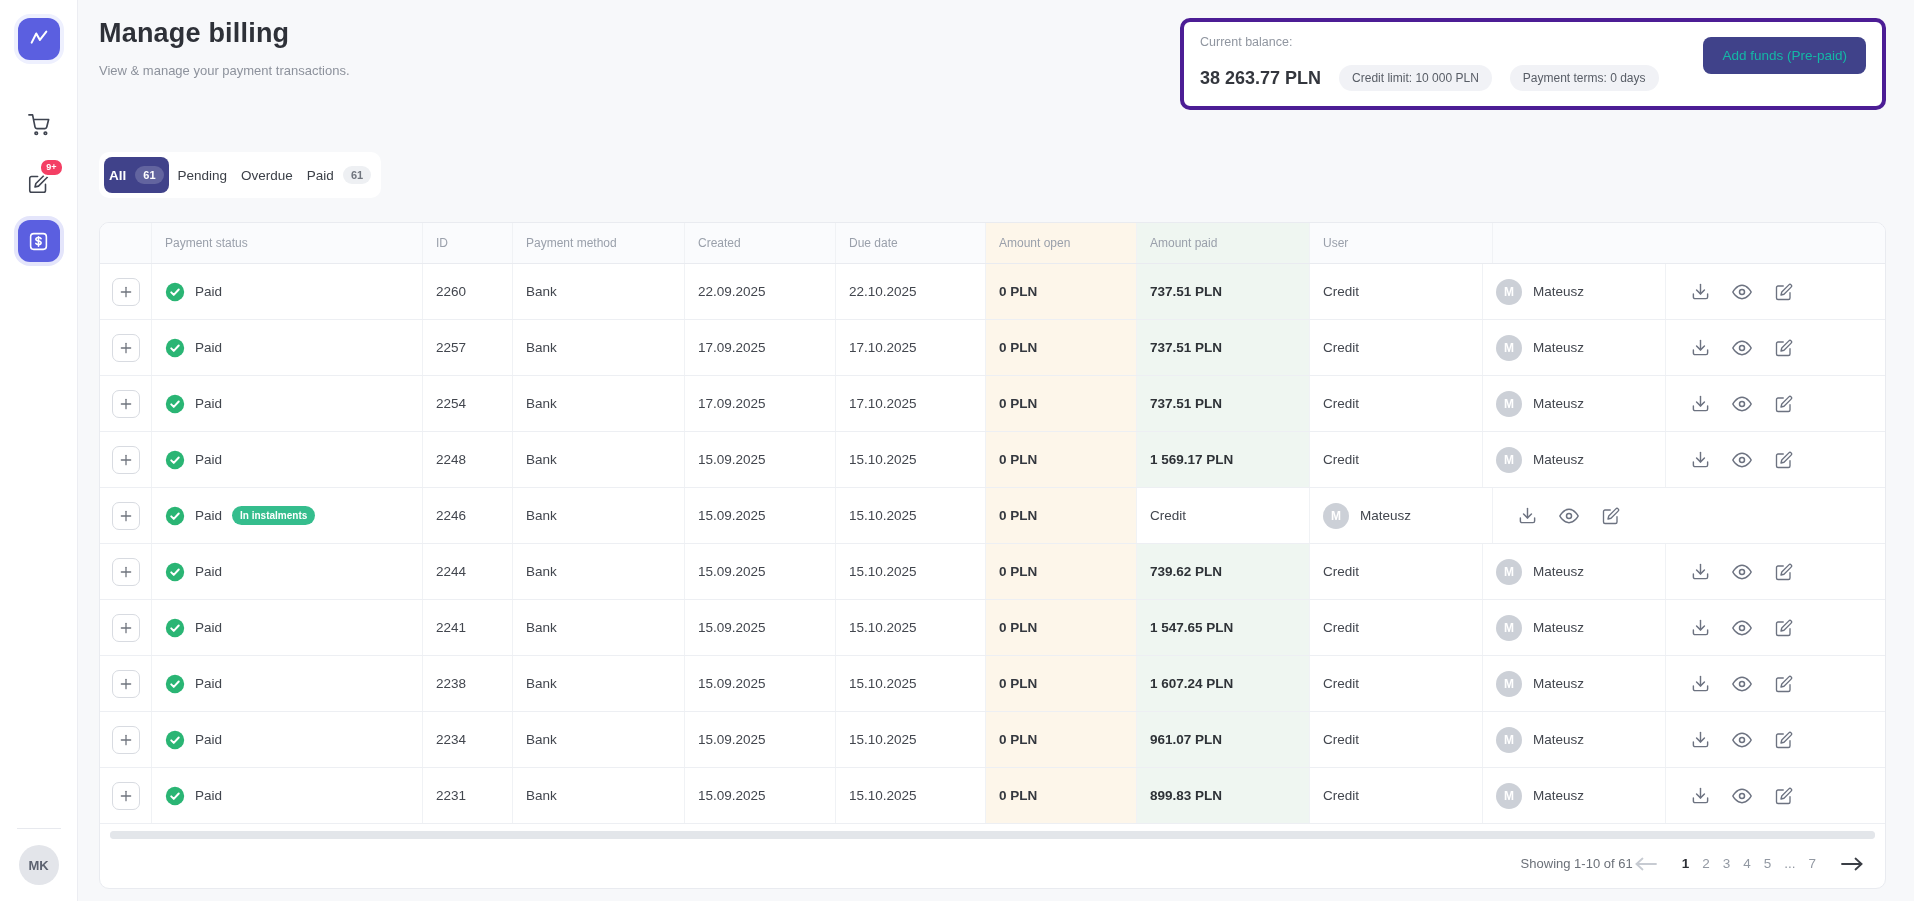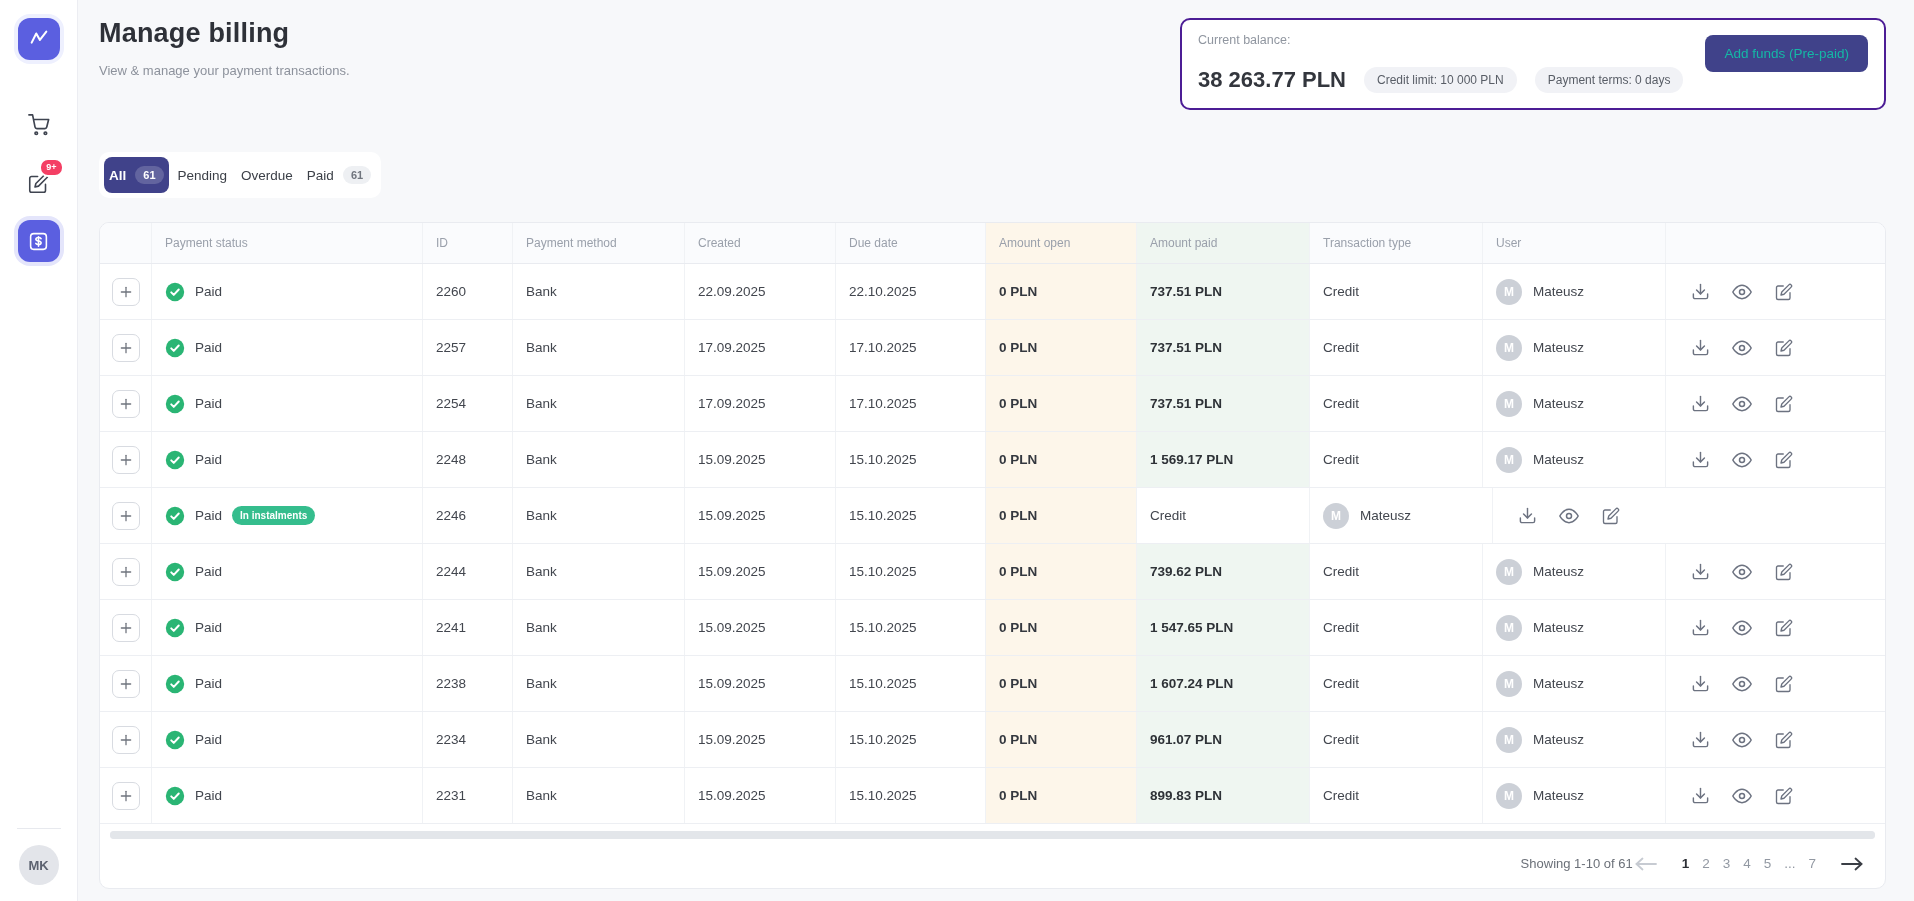--- a/index.html
+++ b/index.html
@@ -53,27 +53,27 @@
 
   
   .main { margin-left: 78px; padding: 18px 28px 10px 21px; height: 100%; }
 
   .header-row { display: flex; justify-content: space-between; align-items: flex-start; }
   .page-title { font-size: 27px; font-weight: 700; color: #2e3138; letter-spacing: 0.2px; }
   .page-subtitle { font-size: 13px; color: #8d929c; margin-top: 14px; }
 
   .balance-card {
     width: 706px; min-height: 92px; background: #fff;
-    border: 2px solid #4c1d95; border-radius: 10px;
+    border: 4px solid #4c1d95; border-radius: 10px;
     padding: 13px 16px 15px; display: flex; justify-content: space-between;
   }
   .balance-left { display: flex; flex-direction: column; justify-content: space-between; }
   .balance-label { font-size: 12.5px; color: #9096a0; }
   .balance-amount-row { display: flex; align-items: center; gap: 18px; margin-top: 12px; }
-  .balance-amount { font-size: 22px; font-weight: 600; color: #33363d; }
+  .balance-amount { font-size: 18px; font-weight: 600; color: #33363d; }
   .pill-badge {
     background: #f1f2f6; color: #585d66; font-size: 12px;
     padding: 6px 13px; border-radius: 14px; white-space: nowrap;
   }
   .add-funds-btn {
     background: var(--dark-indigo, #40428a); color: #14b8a6; border: none; cursor: pointer;
     font-size: 13.5px; font-family: inherit; border-radius: 8px; padding: 11px 19px;
     align-self: flex-start; margin-top: 2px;
   }
 
@@ -251,21 +251,20 @@
   <div class="table-card">
     <div class="thead">
       <div class="hcell c-expand"></div>
       <div class="hcell c-status">Payment status</div>
       <div class="hcell c-id">ID</div>
       <div class="hcell c-method">Payment method</div>
       <div class="hcell c-created">Created</div>
       <div class="hcell c-due">Due date</div>
       <div class="hcell c-open">Amount open</div>
       <div class="hcell c-paid">Amount paid</div>
-      <div class="hcell c-type">Transaction type</div>
       <div class="hcell c-user">User</div>
       <div class="hcell c-actions"></div>
     </div>
 
     <div>
   <div class="trow">
     <div class="cell c-expand">
       <button class="expand-btn">
         <svg width="14" height="14" viewBox="0 0 24 24" fill="none" stroke="currentColor" stroke-width="2.2" stroke-linecap="round">
           <line x1="12" y1="4" x2="12" y2="20"></line>

